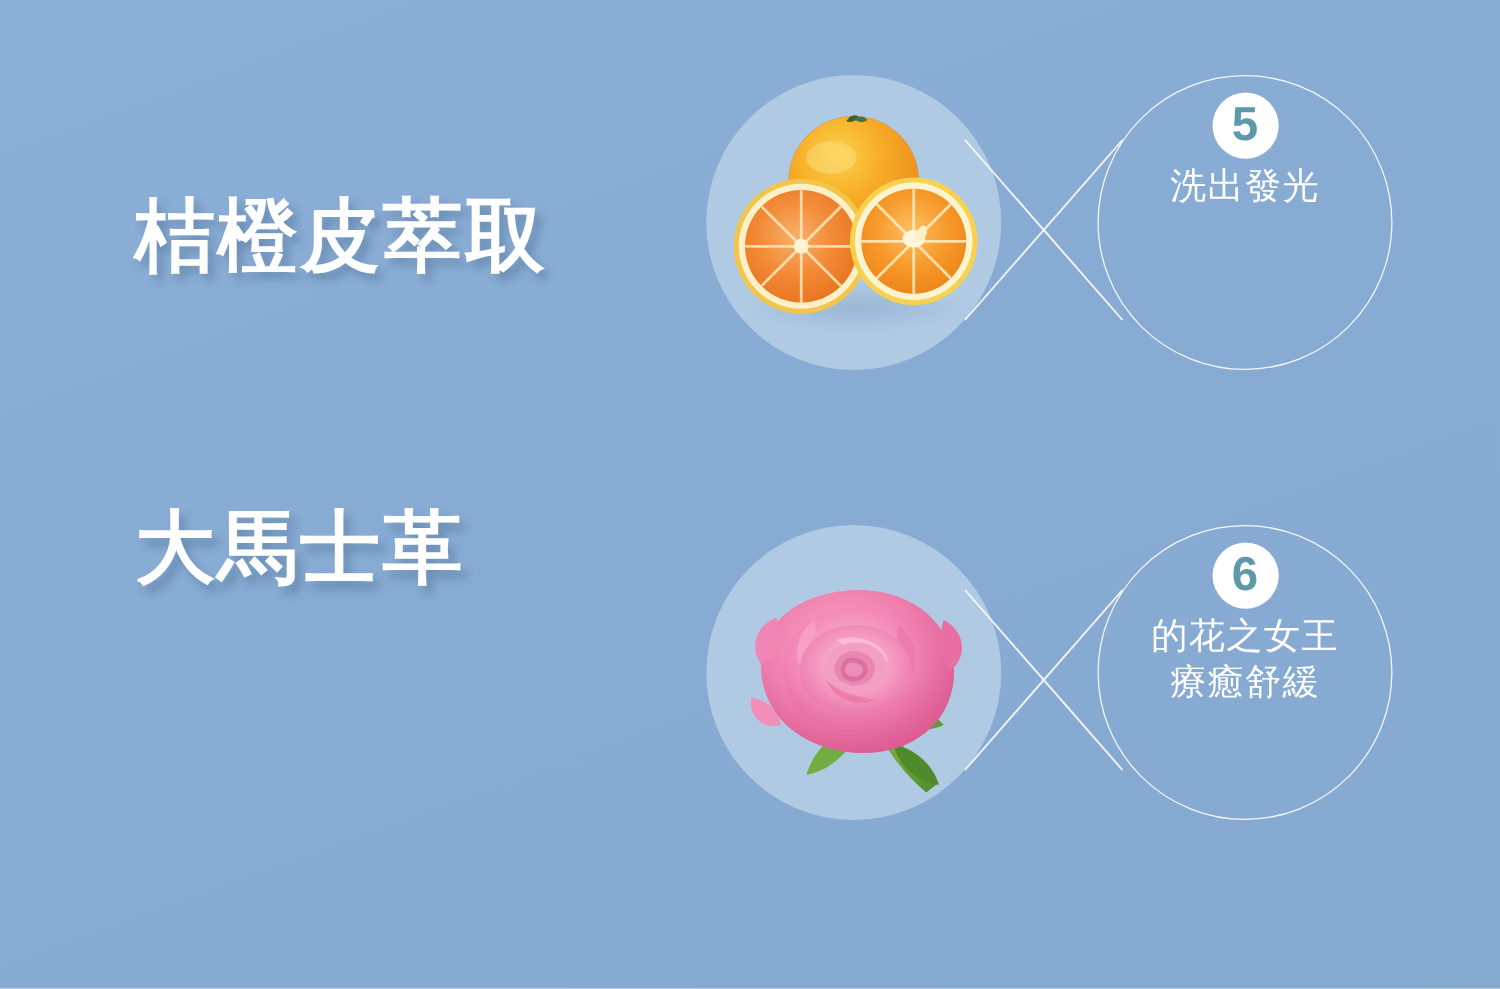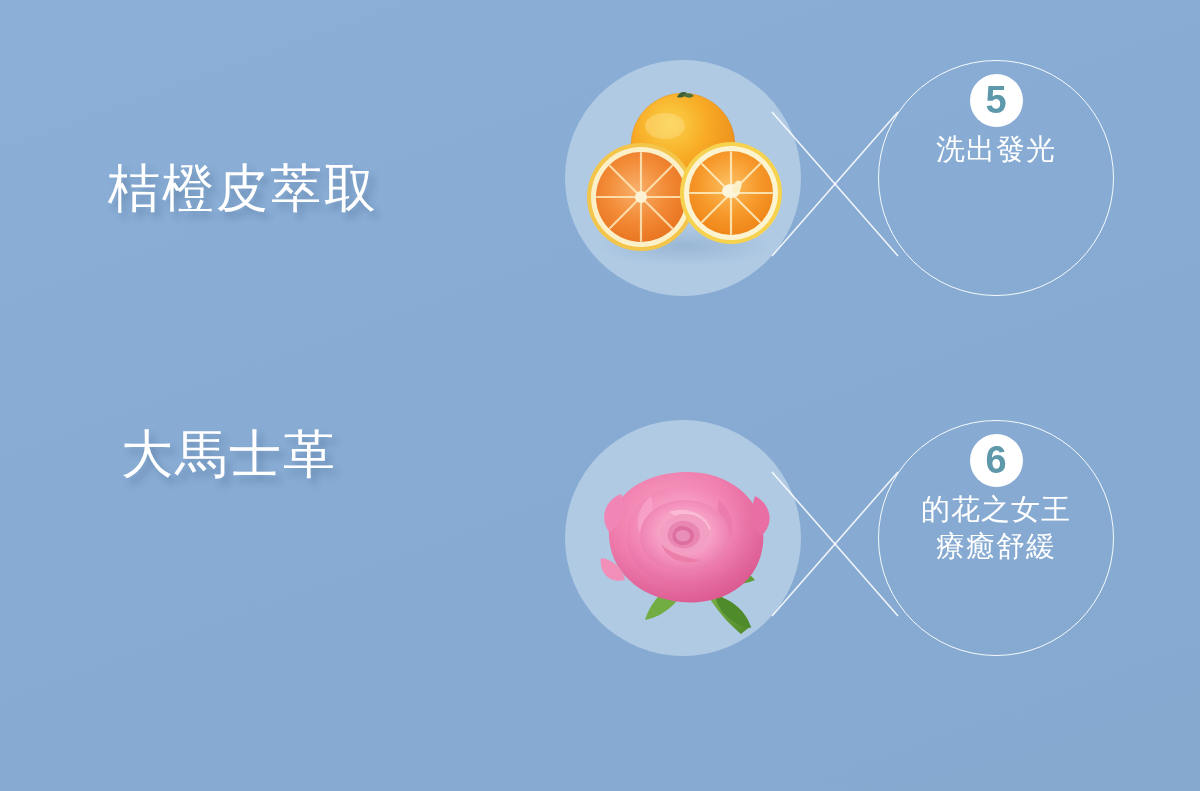--- a/index.html
+++ b/index.html
@@ -29,29 +29,29 @@
   #row-1 { top: 27px; }
   #row-2 { top: 387px; }
 
   
   .heading {
     position: absolute;
     left: 108px;
     width: 440px;
     color: #ffffff;
     font-family: "Liberation Serif", "DejaVu Serif", serif;
-    font-weight: 400;
-    font-size: 52px;
+    font-weight: 700;
+    font-size: 64px;
     line-height: 88px;
     letter-spacing: 2px;
     white-space: nowrap;
     text-shadow: 5px 6px 7px rgba(42, 72, 110, 0.30);
   }
   #heading-1 { top: 118px; }
-  #heading-2 { top: 24px; margin-left: 13px; }
+  #heading-2 { top: 8px; }
   .heading .line { display: block; }
 
   
   .photo-circle {
     position: absolute;
     left: 565px;
     top: 33px;
     width: 236px;
     height: 236px;
     border-radius: 50%;

